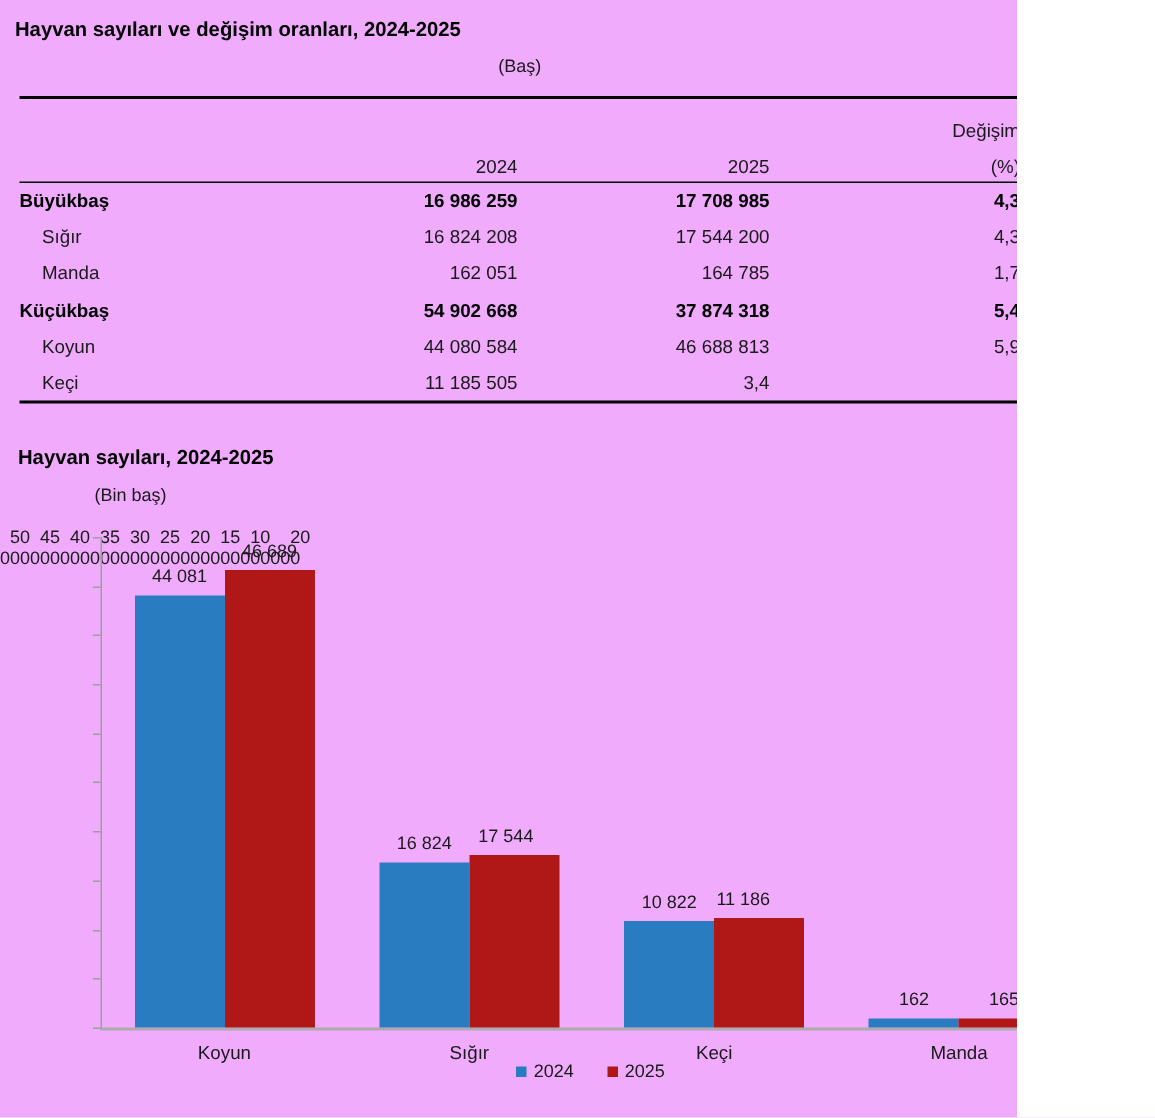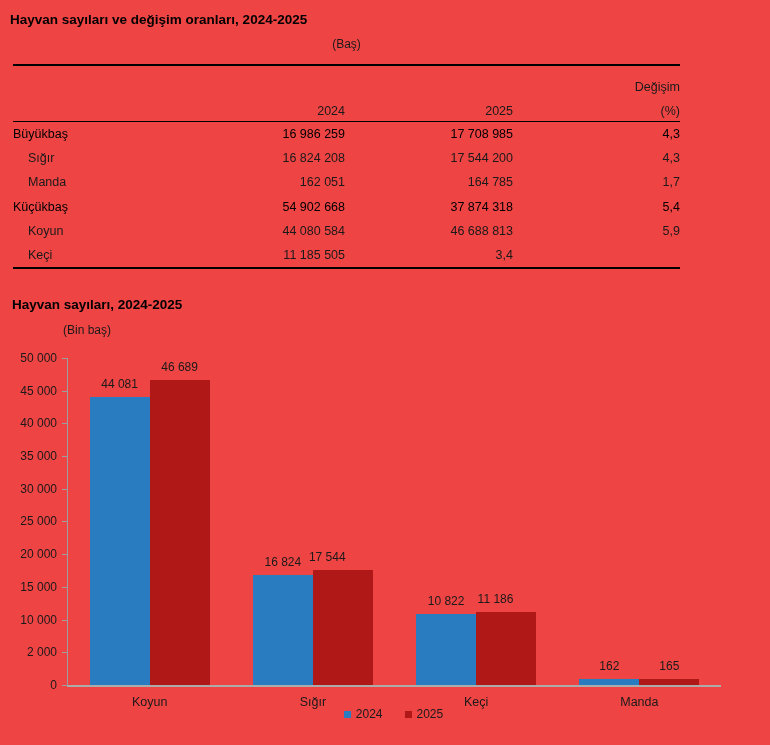--- a/index.html
+++ b/index.html
@@ -1,36 +1,36 @@
 <!DOCTYPE html>
 <html><head>
 <meta charset="utf-8">
 <style>
   html,body { margin:0; padding:0; background:#ffffff; }
   .page {
-    position:relative; width:770px; height:745px; background:#ef4444;
+    position:relative; width:678px; height:745px; background:#f0abfc;
     font-family:"Liberation Sans", sans-serif; color:#1a1a1a; overflow:hidden;
   }
   
   .t-title { position:absolute; left:10px; top:12px; font-size:13.5px; font-weight:bold; color:#000; }
   .t-unit  { position:absolute; left:13px; top:37px; width:667px; text-align:center; font-size:12px; }
   .tbl { position:absolute; left:13px; top:64px; width:667px;
          border-top:2.5px solid #000; border-bottom:2.5px solid #000; font-size:12.5px; }
   .grid-row { display:grid; grid-template-columns:147px 185px 168px 167px; align-items:center; }
   .h1 { height:24px; align-items:end; padding-top:4px; }
   .h2 { height:24px; align-items:end; padding-bottom:3px; border-bottom:1.5px solid #000; }
   .num { text-align:right; }
   .body-row { height:24.2px; }
-  .body-row.bold { font-weight:normal; color:#000; }
+  .body-row.bold { font-weight:bold; color:#000; }
   .body-row .lbl.sub { padding-left:15px; }
   
   .c-title { position:absolute; left:12px; top:297px; font-size:13.5px; font-weight:bold; color:#000; }
   .c-sub   { position:absolute; left:16px; top:323px; font-size:12px;margin-left:47px; }
   .yticks  { position:absolute; left:0px; top:351px; width:57px; height:341px;
-             display:flex; flex-direction:column; justify-content:space-between; }
+             display:flex; flex-direction:row; justify-content:space-between; }
   .yticks span { display:block; height:14px; line-height:14px; text-align:right; font-size:12px; }
   .ymarks  { position:absolute; left:62px; top:358px; width:5px; height:328px;
              display:flex; flex-direction:column; justify-content:space-between; }
   .ymarks i { display:block; height:1px; background:#9e9e9e; }
   .plot { position:absolute; left:67px; top:358px; width:653px; height:327px;
           border-left:1px solid #9e9e9e; border-bottom:2px solid #ababab; }
   .group { position:absolute; bottom:0; height:100%; }
   .bar { position:absolute; bottom:0; }
   .bar-label { position:absolute; width:84px; text-align:center; font-size:12px; color:#1a1a1a; white-space:nowrap; }
   .cat-label { position:absolute; top:calc(100% + 10px); left:0; width:100%; text-align:center; font-size:12.5px; }
@@ -134,21 +134,21 @@
         <div class="bar" style="left: 21.625px; width: 60px; height: 288.29px; background: rgb(42, 124, 193);"></div>
         <div class="bar-label" style="left: 9.625px; bottom: 294.29px;">44 081</div>
         <div class="bar" style="left: 81.625px; width: 60px; height: 305.346px; background: rgb(176, 24, 24);"></div>
         <div class="bar-label" style="left: 69.625px; bottom: 311.346px;">46 689</div>
         <div class="cat-label">Koyun</div>
       </div>
       <div class="group" style="left: 163.25px; width: 163.25px;">
         <div class="bar" style="left: 21.625px; width: 60px; height: 110.029px; background: rgb(42, 124, 193);"></div>
         <div class="bar-label" style="left: 9.625px; bottom: 116.029px;">16 824</div>
         <div class="bar" style="left: 81.625px; width: 60px; height: 114.738px; background: rgb(176, 24, 24);"></div>
-        <div class="bar-label" style="left: 54px; bottom: 120.738px;">17 544</div>
+        <div class="bar-label" style="left: 64px; bottom: 120.738px;">17 544</div>
         <div class="cat-label">Sığır</div>
       </div>
       <div class="group" style="left: 326.5px; width: 163.25px;">
         <div class="bar" style="left: 21.625px; width: 60px; height: 70.7759px; background: rgb(42, 124, 193);"></div>
         <div class="bar-label" style="left: 9.625px; bottom: 76.7759px;">10 822</div>
         <div class="bar" style="left: 81.625px; width: 60px; height: 73.1564px; background: rgb(176, 24, 24);"></div>
         <div class="bar-label" style="left: 59px; bottom: 79.1564px;">11 186</div>
         <div class="cat-label">Keçi</div>
       </div>
       <div class="group" style="left: 489.75px; width: 163.25px;">

